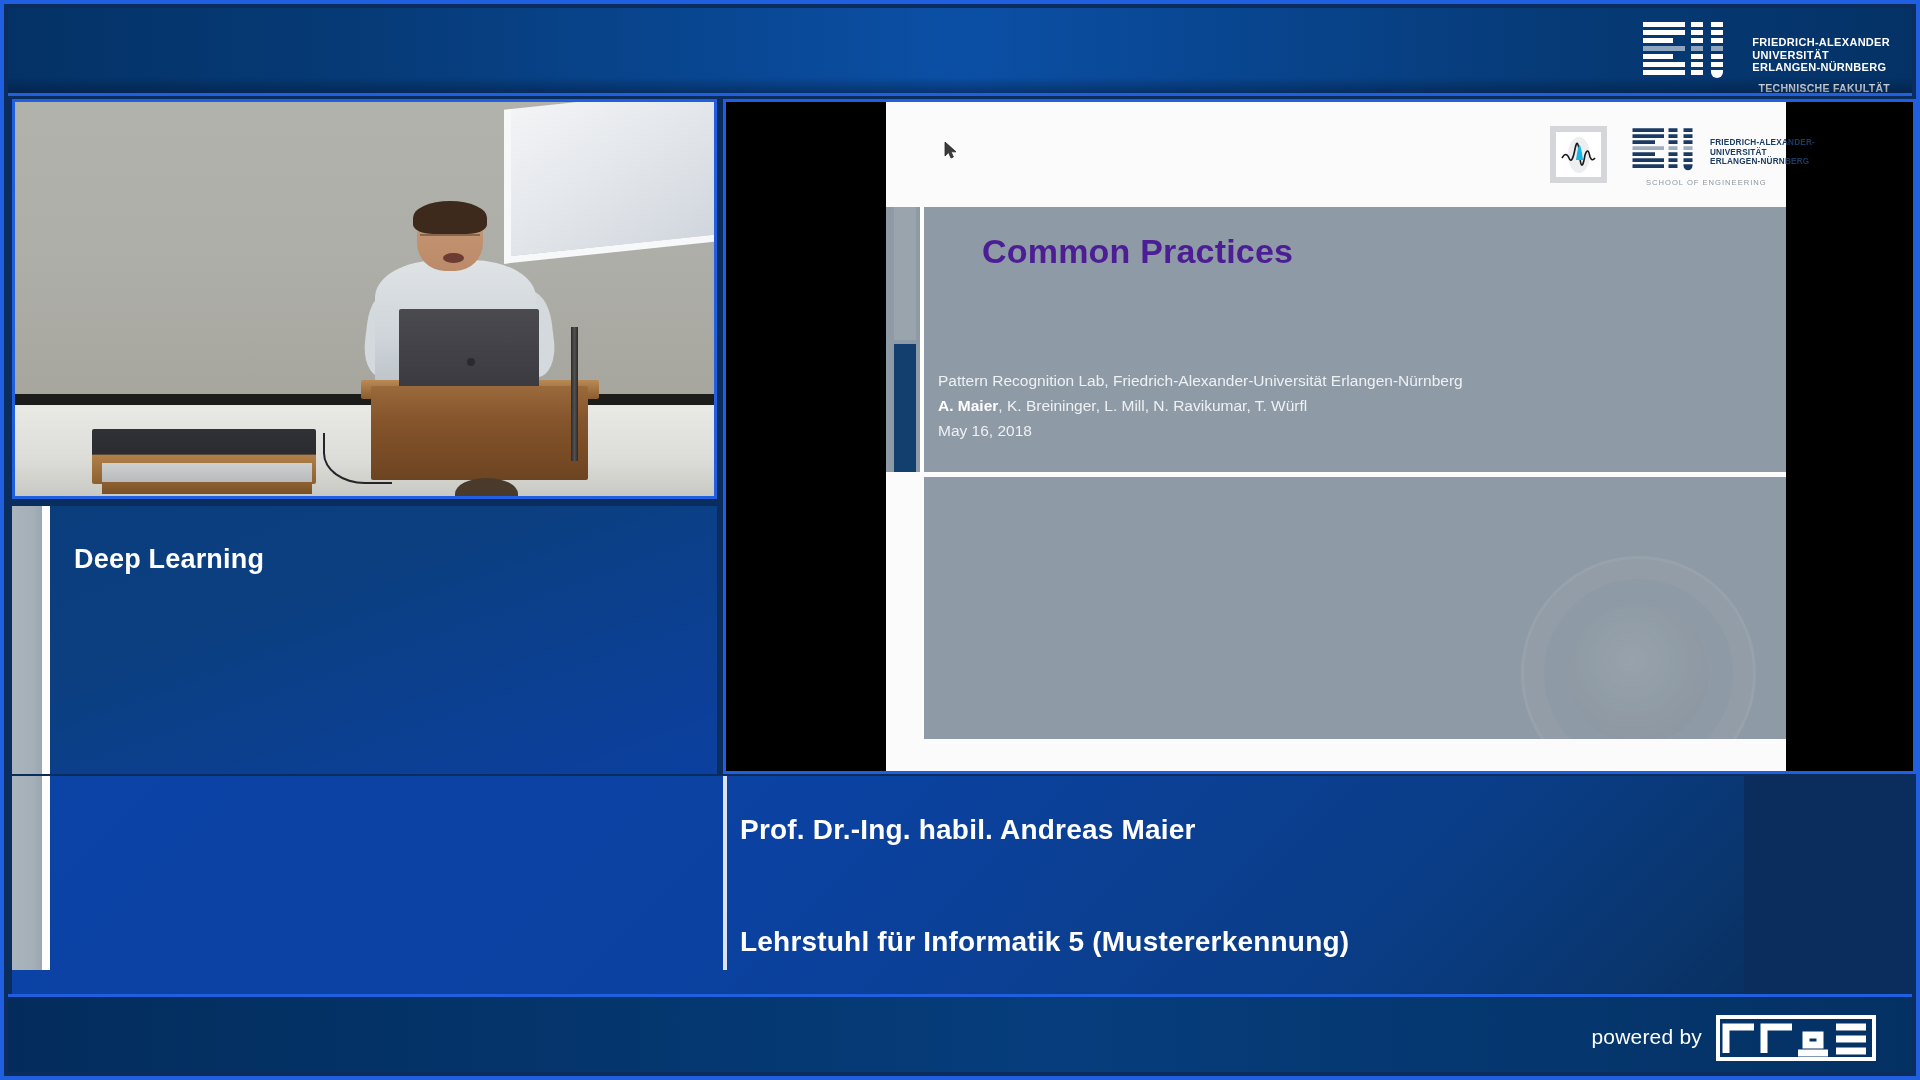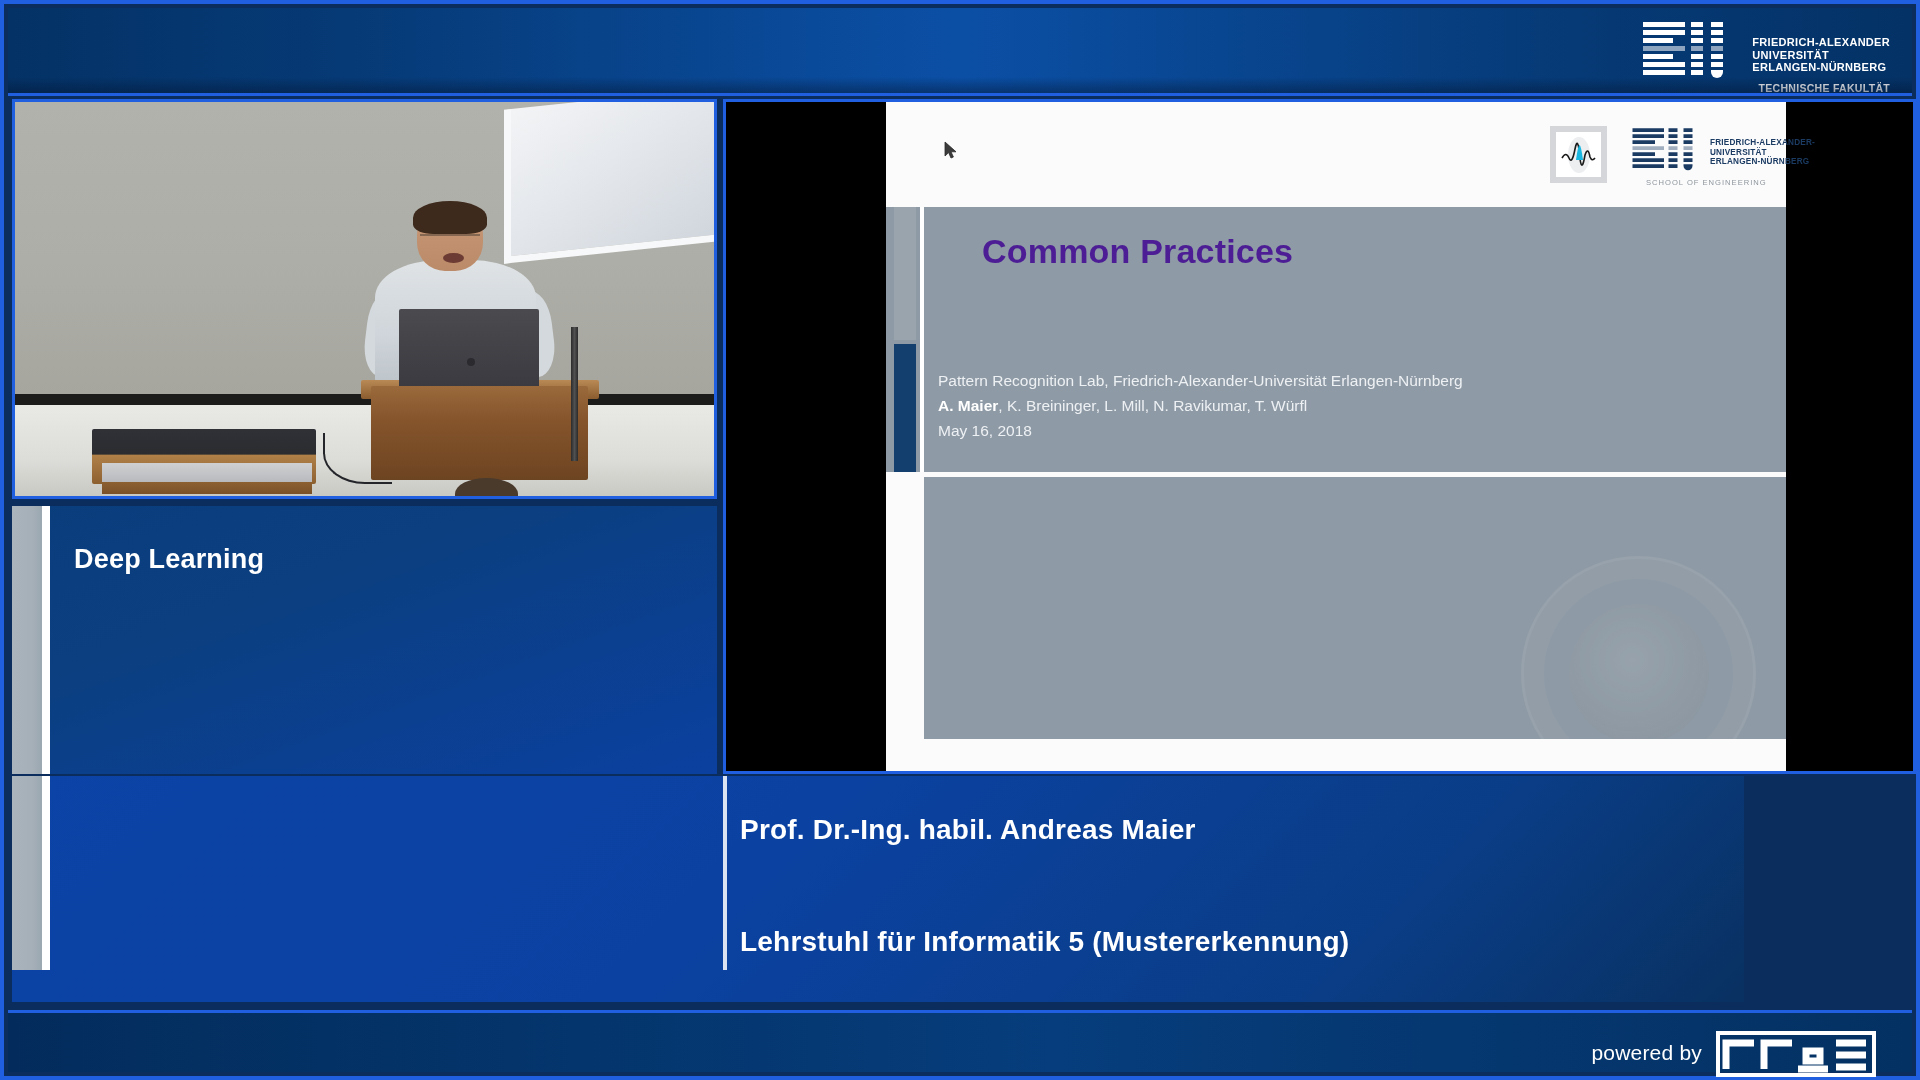--- a/index.html
+++ b/index.html
@@ -295,21 +295,21 @@
     color:#ffffff; font-size:28px; font-weight:bold; letter-spacing:.2px;
   }
   .pb-chair {
     color:#ffffff; font-size:28px; font-weight:bold; letter-spacing:.2px;
     margin-top:80px;
   }
 
   
   .footer {
     position:absolute;
-    left:4px; bottom:4px; width:1904px; height:62px;
+    left:4px; bottom:4px; width:1904px; height:78px;
     background: linear-gradient(90deg,#032c5c 0%, #04356c 30%, #063d7c 55%, #043163 100%);
     border-top:3px solid #1f5fe0;
   }
   .powered {
     position:absolute; right:210px; top:28px;
     color:#ffffff; font-size:21px; letter-spacing:.2px;
   }
   .rrze {
     position:absolute; right:36px; top:18px;
     width:160px; height:46px;

